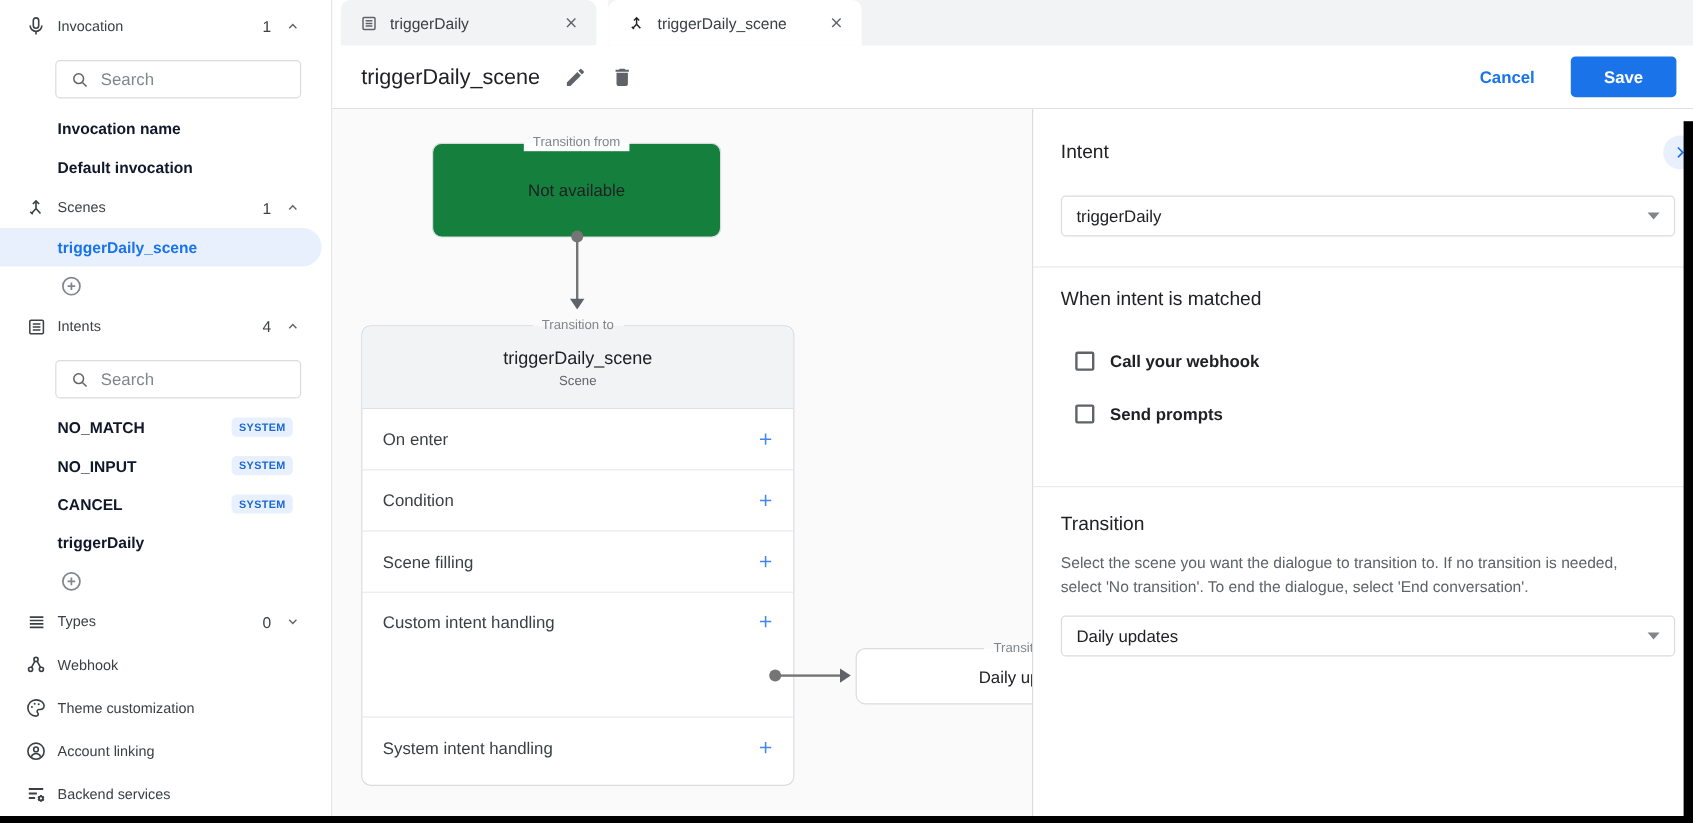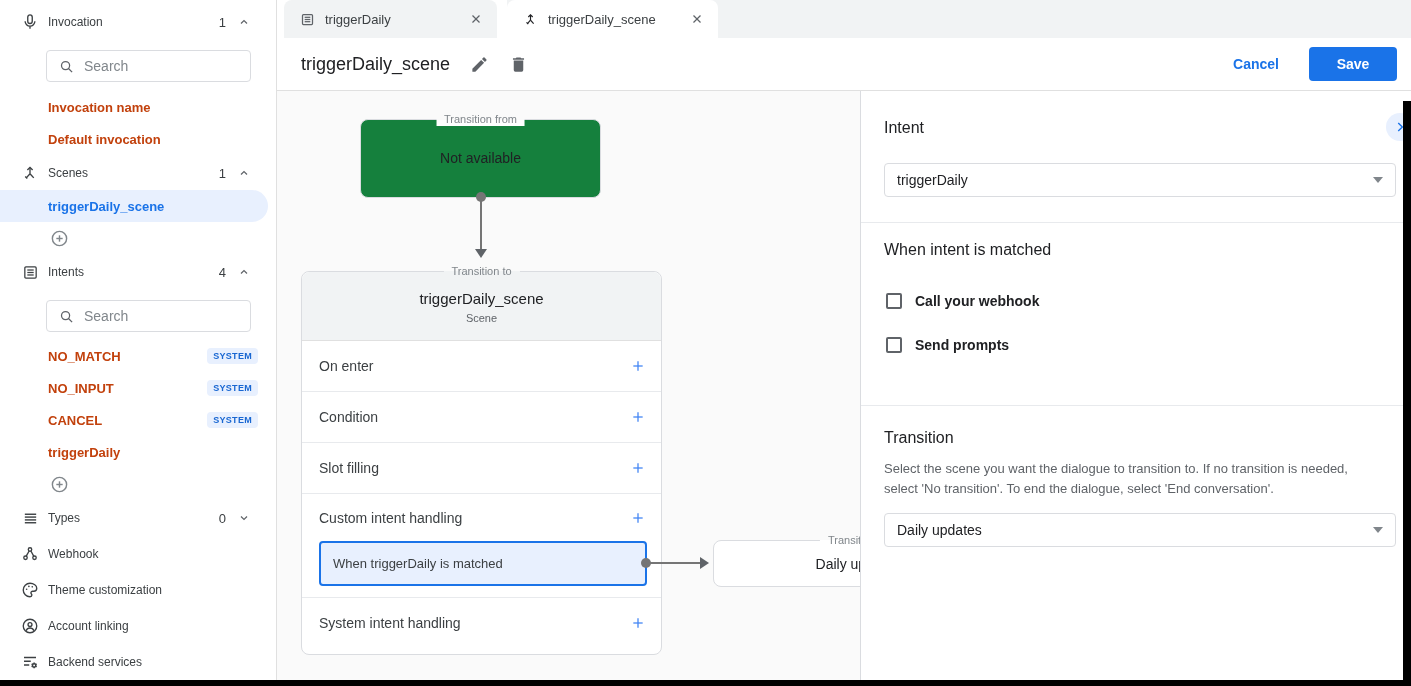--- a/index.html
+++ b/index.html
@@ -15,22 +15,22 @@
   .srow .slabel { margin-left:8px; font-size:12px; color:#3c4043; }
   .srow .scount { margin-left:auto; font-size:13px; color:#3c4043; }
   .srow .schev { margin:0 26px 0 12px; display:flex; }
   .searchbox { position:absolute; left:46px; width:205px; height:32px; border:1px solid #dadce0;
     border-radius:4px; display:flex; align-items:center; background:#fff; }
   .searchbox svg { margin-left:12px; flex:0 0 auto; }
   .searchbox input { border:none; outline:none; background:transparent; margin-left:10px;
     font-size:14px; color:#ec4899; width:150px; font-family:inherit; }
   .searchbox input::placeholder { color:#80868b; }
   .sitem { position:absolute; left:0; right:0; height:18px; display:flex; align-items:center; }
-  .sitem .ilabel { margin-left:48px; font-size:13px; font-weight:bold; color:#c2410c; }
-  .badge { margin-left:auto; margin-right:18px; background:#e8f0fe; color:#1967d2;
+  .sitem .ilabel { margin-left:48px; font-size:13px; font-weight:bold; color:#0f172a; }
+  .badge { margin-left:auto; margin-right:32px; background:#e8f0fe; color:#1967d2;
     font-size:9px; font-weight:bold; letter-spacing:.3px; padding:3px 6px; border-radius:4px; }
   .badge:empty { display:none; }
   .scene-pill { position:absolute; left:0; top:190px; width:268px; height:32px;
     background:#e8f0fe; border-radius:0 16px 16px 0; display:flex; align-items:center; }
   .scene-pill .plabel { margin-left:48px; font-size:13px; font-weight:bold; color:#1a73e8; }
   .pluscircle { position:absolute; left:50px; width:19px; height:19px; display:flex; }
 
   
   .main { position:absolute; left:277px; top:0; right:0; height:686px; }
 
@@ -92,21 +92,21 @@
   
   .rpanel { position:absolute; left:583px; top:91px; right:0; bottom:0; background:#fff;
     border-left:1px solid #dadce0; }
   .rpanel .heading { position:absolute; left:23px; font-size:16px; color:#202124; }
   .dropdown { position:absolute; left:23px; width:512px; height:34px; border:1px solid #dadce0;
     border-radius:4px; background:#fff; display:flex; align-items:center; cursor:pointer; }
   .dropdown .dvalue { margin-left:12px; font-size:14px; color:#202124; }
   .dropdown .caret { margin-left:auto; margin-right:12px; width:0; height:0;
     border-left:5px solid transparent; border-right:5px solid transparent; border-top:6px solid #80868b; }
   .pdivider { position:absolute; left:0; right:0; height:1px; background:#e8eaed; }
-  .cbrow { position:absolute; left:25px; display:flex; align-items:center; height:18px; }
+  .cbrow { position:absolute; left:35px; display:flex; align-items:center; height:18px; }
   .cbox { width:16px; height:16px; border:2px solid #5f6368; border-radius:2px; background:#fff; flex:0 0 auto; cursor:pointer; }
   .cblabel { margin-left:13px; font-size:14px; font-weight:bold; color:#202124; }
   .pdesc { position:absolute; left:23px; width:500px; font-size:13px; color:#5f6368; line-height:1.55; }
   .collapse-btn { position:absolute; left:525px; top:22px; width:28px; height:28px; border-radius:50%;
     background:#e8f0fe; display:flex; align-items:center; justify-content:center; cursor:pointer; }
 
   
   .edge-bottom { position:absolute; left:0; right:0; bottom:0; height:6px; background:#000; z-index:60; }
   .edge-right { position:absolute; right:0; top:101px; bottom:0; width:8px; background:#000; z-index:60; }
 </style>
@@ -391,41 +391,38 @@
         <div class="scard-row">
           <span class="rlabel">Condition</span>
           <span class="rplus">
             <svg width="14" height="14" viewBox="0 0 24 24" fill="none" stroke="#4285f4" stroke-width="2.2">
                 <line x1="12" y1="4" x2="12" y2="20"></line>
                 <line x1="4" y1="12" x2="20" y2="12"></line>
               </svg>
           </span>
         </div>
         <div class="scard-row">
-          <span class="rlabel">Slot filling</span>
+          <span class="rlabel">Scene filling</span>
           <span class="rplus">
             <svg width="14" height="14" viewBox="0 0 24 24" fill="none" stroke="#4285f4" stroke-width="2.2">
                 <line x1="12" y1="4" x2="12" y2="20"></line>
                 <line x1="4" y1="12" x2="20" y2="12"></line>
               </svg>
           </span>
         </div>
         <div class="scard-row tall">
           <div class="rowtop">
             <span class="rlabel">Custom intent handling</span>
             <span class="rplus">
               <svg width="14" height="14" viewBox="0 0 24 24" fill="none" stroke="#4285f4" stroke-width="2.2">
                   <line x1="12" y1="4" x2="12" y2="20"></line>
                   <line x1="4" y1="12" x2="20" y2="12"></line>
                 </svg>
             </span>
           </div>
-          <div class="handler-box">
-            <span class="hlabel">When triggerDaily is matched</span>
-          </div>
         </div>
         <div class="scard-row last">
           <span class="rlabel">System intent handling</span>
           <span class="rplus">
             <svg width="14" height="14" viewBox="0 0 24 24" fill="none" stroke="#4285f4" stroke-width="2.2">
                 <line x1="12" y1="4" x2="12" y2="20"></line>
                 <line x1="4" y1="12" x2="20" y2="12"></line>
               </svg>
           </span>
         </div>

